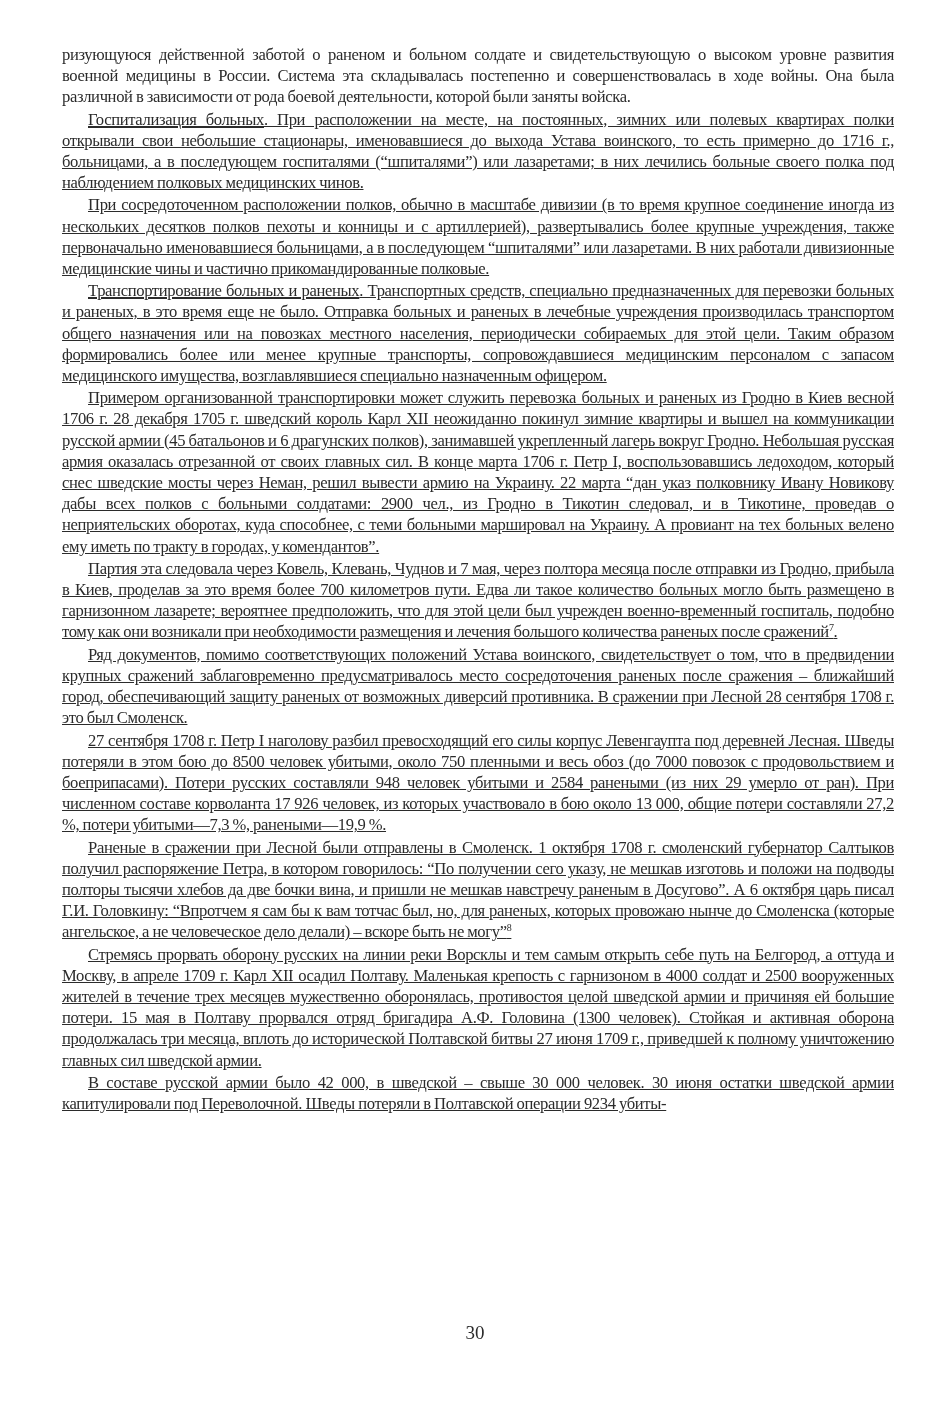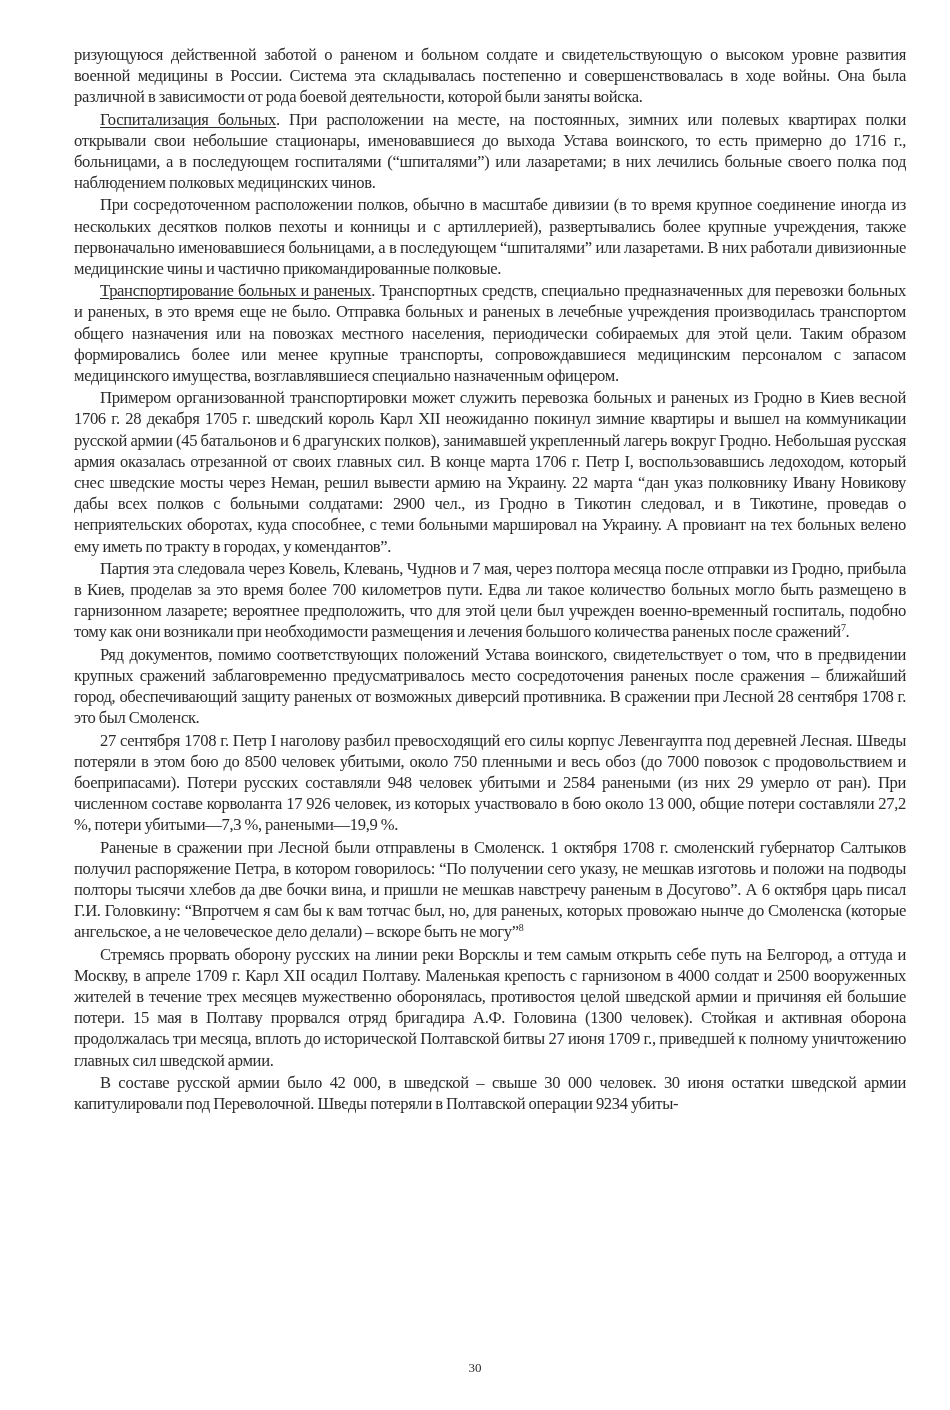--- a/index.html
+++ b/index.html
@@ -8,62 +8,62 @@
       background: #ffffff;
     }
     body {
       width: 950px;
       height: 1410px;
       position: relative;
       overflow: hidden;
     }
     .page {
       position: absolute;
-      left: 74px;
+      left: 62px;
       top: 44px;
       width: 832px;
       font-family: "Liberation Serif", "DejaVu Serif", serif;
       font-size: 16.6px;
       line-height: 21.2px;
       color: #2b2b2b;
       letter-spacing: -0.35px;
       word-spacing: -0.5px;
     }
     .para {
       margin: 0;
       text-align: justify;
       text-indent: 26px;
       hyphens: manual;
     }
     .para.no-indent {
       text-indent: 0;
     }
     .para + .para {
       margin-top: 1px;
+      text-decoration: underline;
     }
     .heading-run {
       text-decoration: underline;
       text-decoration-thickness: 1px;
       text-underline-offset: 2px;
     }
     sup {
       font-size: 10px;
       line-height: 0;
       vertical-align: 6px;
     }
     .page-number {
       position: absolute;
       left: 0;
       right: 0;
       top: 1322px;
       text-align: center;
       font-family: "Liberation Serif", "DejaVu Serif", serif;
-      font-size: 13px;
+      font-size: 19px;
       color: #2b2b2b;
-      margin-top: 38px;
     }
   </style>
 </head>
 <body>
 
 <div class="page">
   <p class="para no-indent"><span>ризующуюся действенной заботой о раненом и больном солдате и свидетельствующую о высоком уровне развития военной медицины в России. Система эта складывалась постепенно и совершенствовалась в ходе войны. Она была различной в зависимости от рода боевой деятельности, которой были заняты войска.</span></p>
 
   <p class="para"><span class="heading-run">Госпитализация больных</span><span>. При расположении на месте, на постоянных, зимних или полевых квартирах полки открывали свои небольшие стационары, именовавшиеся до выхода Устава воинского, то есть примерно до 1716 г., больницами, а в последующем госпиталями (“шпиталями”) или лазаретами; в них лечились больные своего полка под наблюдением полковых медицинских чинов.</span></p>
 

